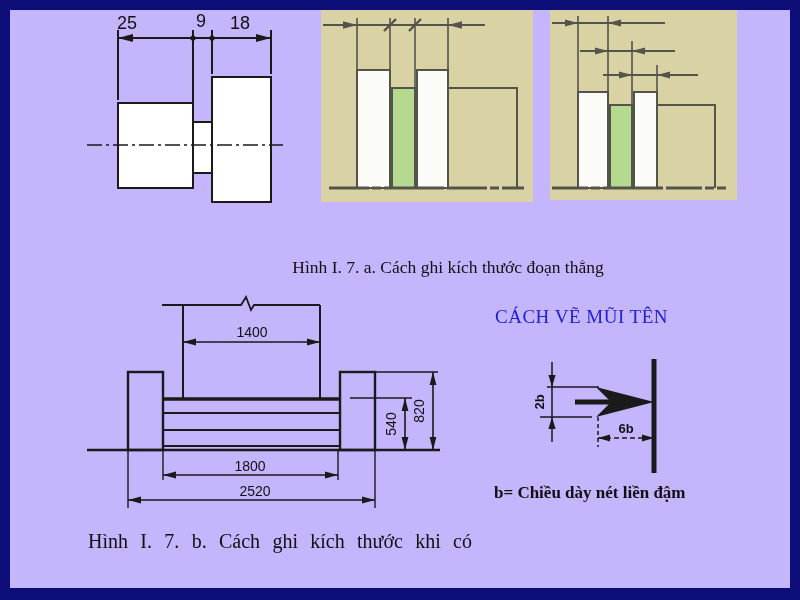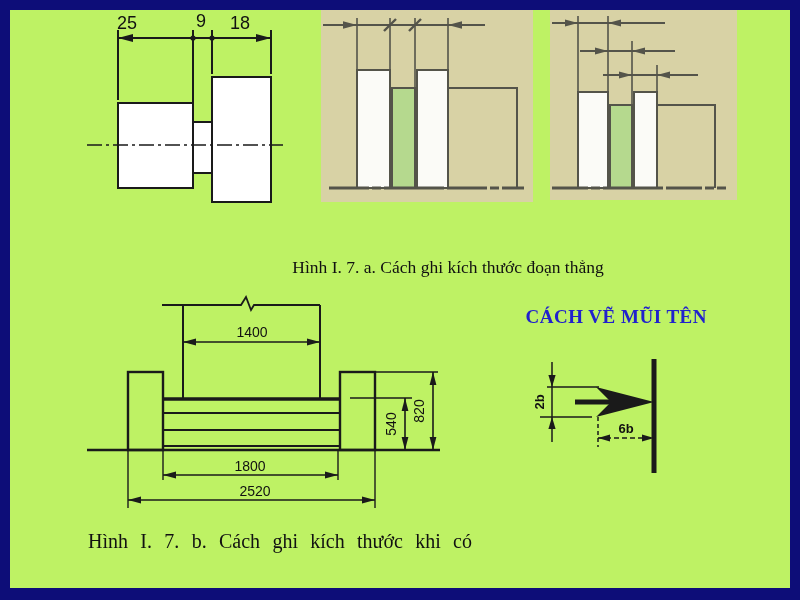--- a/index.html
+++ b/index.html
@@ -1,28 +1,28 @@
 <!DOCTYPE html>
 <html><head>
 <meta charset="utf-8">
 <style>
   html,body{margin:0;padding:0;background:#888;}
-  .slide{position:relative;width:800px;height:600px;background:#bef264;overflow:hidden;
+  .slide{position:relative;width:800px;height:600px;background:#c4b5fd;overflow:hidden;
          font-family:"Liberation Serif",serif;}
   .frame{position:absolute;inset:0;border:10px solid #0d0d78;border-bottom-width:12px;
          pointer-events:none;z-index:50;}
   .abs{position:absolute;}
   svg text{user-select:none;}
   .dimnum{font-family:"Liberation Sans",sans-serif;font-size:14px;fill:#111;}
   .dimnum-lg{font-family:"Liberation Sans",sans-serif;font-size:18px;fill:#111;}
   .dimnum-b{font-family:"Liberation Sans",sans-serif;font-size:13px;font-weight:bold;fill:#111;}
   .caption-a{top:257px;left:0;width:800px;text-align:center;font-size:17.5px;color:#111;margin-left:48px;}
   .caption-b{top:527px;left:88px;width:384px;font-size:20px;line-height:28px;color:#111;}
   .caption-b .l1{text-align:justify;text-align-last:justify;}
-  .arrow-title{top:306px;left:495px;width:212px;text-align:right;font-weight:bold;
+  .arrow-title{top:306px;left:495px;width:212px;text-align:left;font-weight:normal;
                font-size:19px;color:#2121cd;letter-spacing:.5px;}
   .arrow-note{top:483px;left:494px;width:260px;font-weight:bold;font-size:17px;color:#111;}
 </style>
 </head>
 <body>
 
 <div class="slide">
 
   <svg class="abs" style="left:80px;top:3px" width="210" height="212" viewBox="0 0 210 212">
     <g stroke="#1a1a1a" stroke-width="2" fill="none">
@@ -189,19 +189,20 @@
       <polygon points="32,32 28.4,20 35.6,20"></polygon>
       <polygon points="32,62 28.4,74 35.6,74"></polygon>
 
       <polygon points="78,83 90,79.6 90,86.4"></polygon>
       <polygon points="134,83 122,79.6 122,86.4"></polygon>
     </g>
     <text class="dimnum-b" transform="translate(24,47) rotate(-90)" text-anchor="middle">2b</text>
     <text class="dimnum-b" x="106" y="78" text-anchor="middle">6b</text>
   </svg>
 
+  <div class="abs arrow-note">b= Chiều dày nét liền đậm</div>
 
   <div class="abs caption-b">
     <div class="l1">Hình I. 7. b. Cách ghi kích thước khi có</div>
   </div>
 
   <div class="frame"></div>
 </div>
 
 </body></html>

